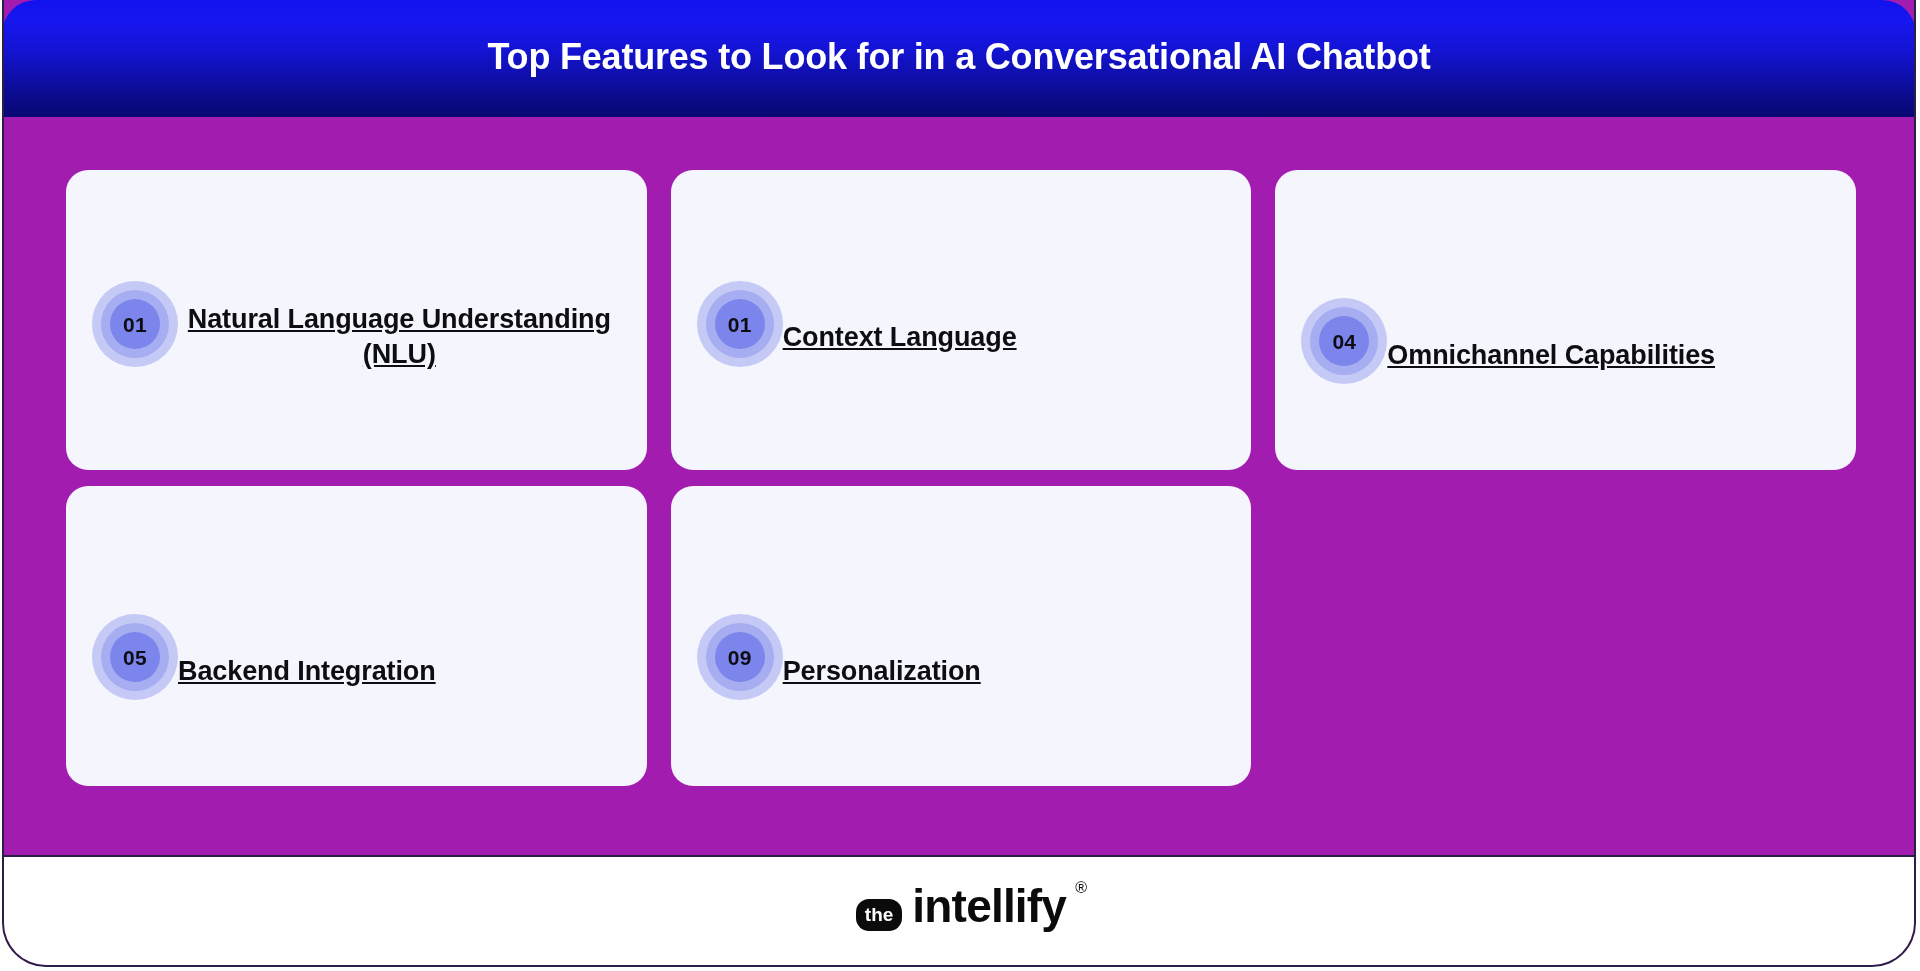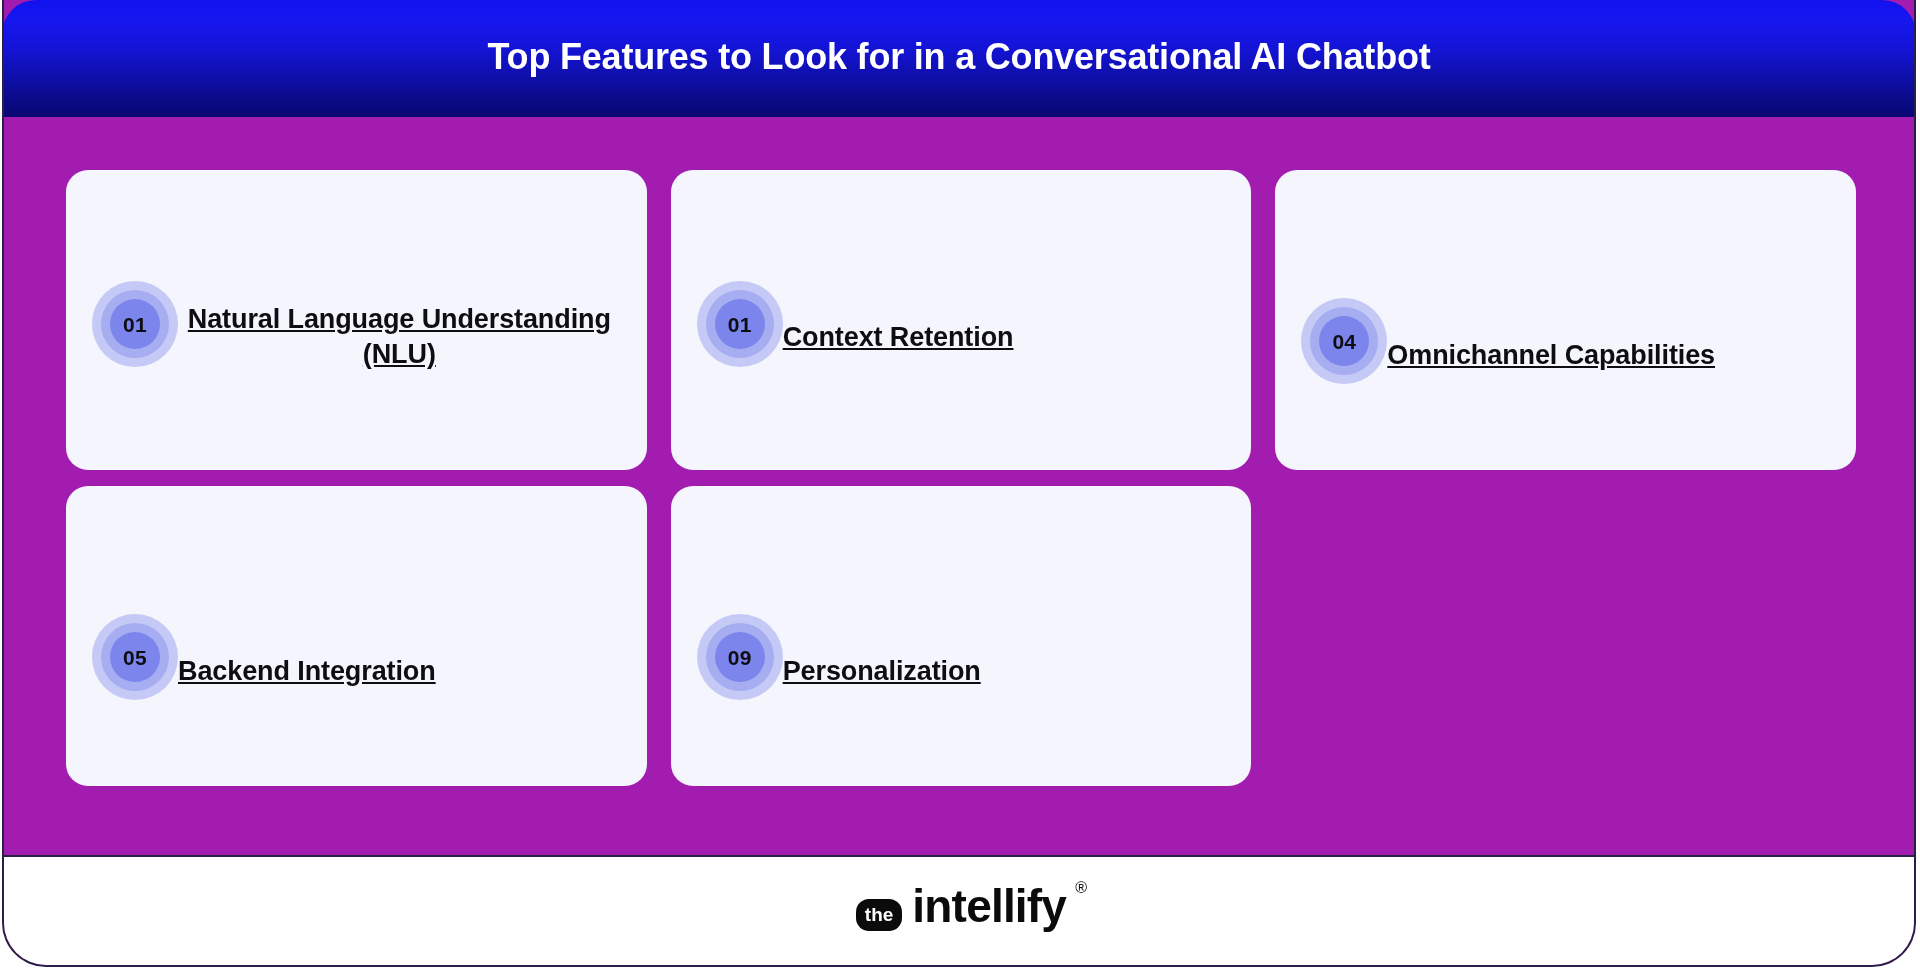--- a/index.html
+++ b/index.html
@@ -257,21 +257,21 @@
         <p class="card-title">Natural Language Understanding (NLU)</p>
       </div>
 
       <div class="feature-card">
         <div class="badge">
           <span class="badge-ring-outer"></span>
           <span class="badge-ring-mid"></span>
           <span class="badge-ring-inner"></span>
           <span class="badge-number">01</span>
         </div>
-        <p class="card-title">Context Retention</p>
+        <p class="card-title">Context Language</p>
       </div>
 
 
       <div class="feature-card row-two">
         <div class="badge">
           <span class="badge-ring-outer"></span>
           <span class="badge-ring-mid"></span>
           <span class="badge-ring-inner"></span>
           <span class="badge-number">04</span>
         </div>

